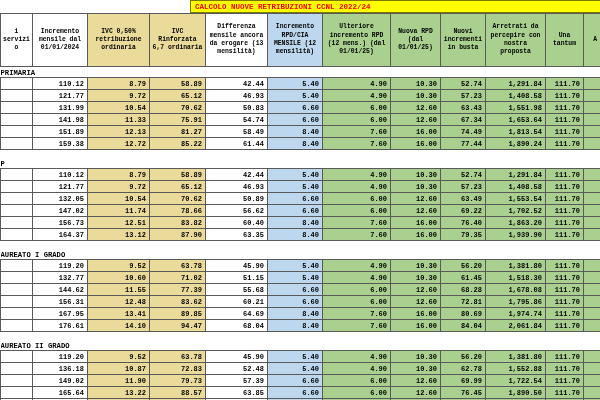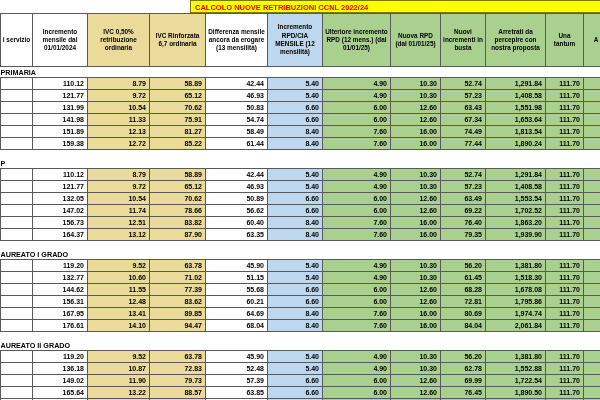--- a/index.html
+++ b/index.html
@@ -1,18 +1,18 @@
 <!DOCTYPE html>
 <html style="--title-bg: #FFFF00; --title-text: #FF0000; --tan: #EADB9B; --blue: #BDD7EE; --green: #A9D08E;"><head>
 <meta charset="utf-8">
 <style>
   html,body{margin:0;padding:0;background:#fff;}
   .viewport{
     position:relative;width:600px;height:400px;overflow:hidden;background:#fff;
-    font-family:Liberation Sans, sans-serif;color:#000;
+    font-family:Liberation Mono, monospace;color:#000;
   }
   .title-row{display:flex;width:618px;height:13px;}
   .title-spacer{width:190px;background:#fff;}
   .title-bar{
     flex:1;background:var(--title-bg,#FFFF00);color:var(--title-text,#FF0000);
     font-size:7.5px;font-weight:bold;line-height:13px;white-space:nowrap;
     padding-left:4px;border:1px solid #7a7a00;box-sizing:border-box;
   }
   table.grid{border-collapse:collapse;table-layout:fixed;width:618px;}
   col.w0{width:32px}col.w1{width:55px}col.w2{width:62px}col.w3{width:56px}

